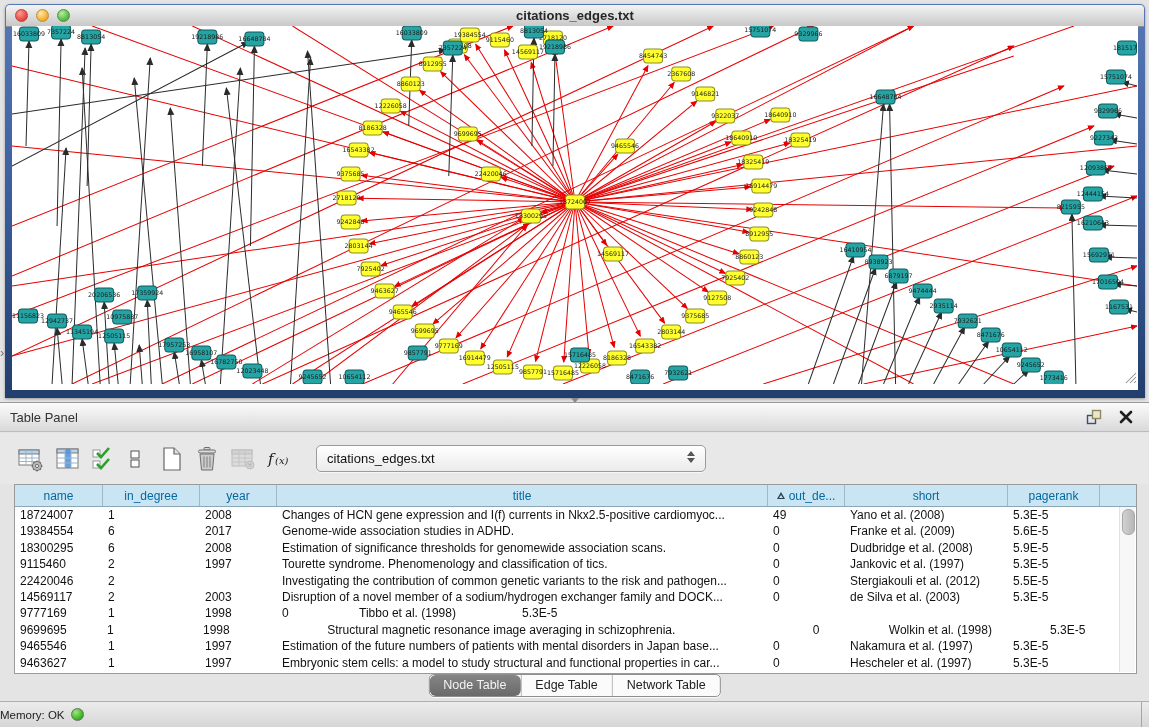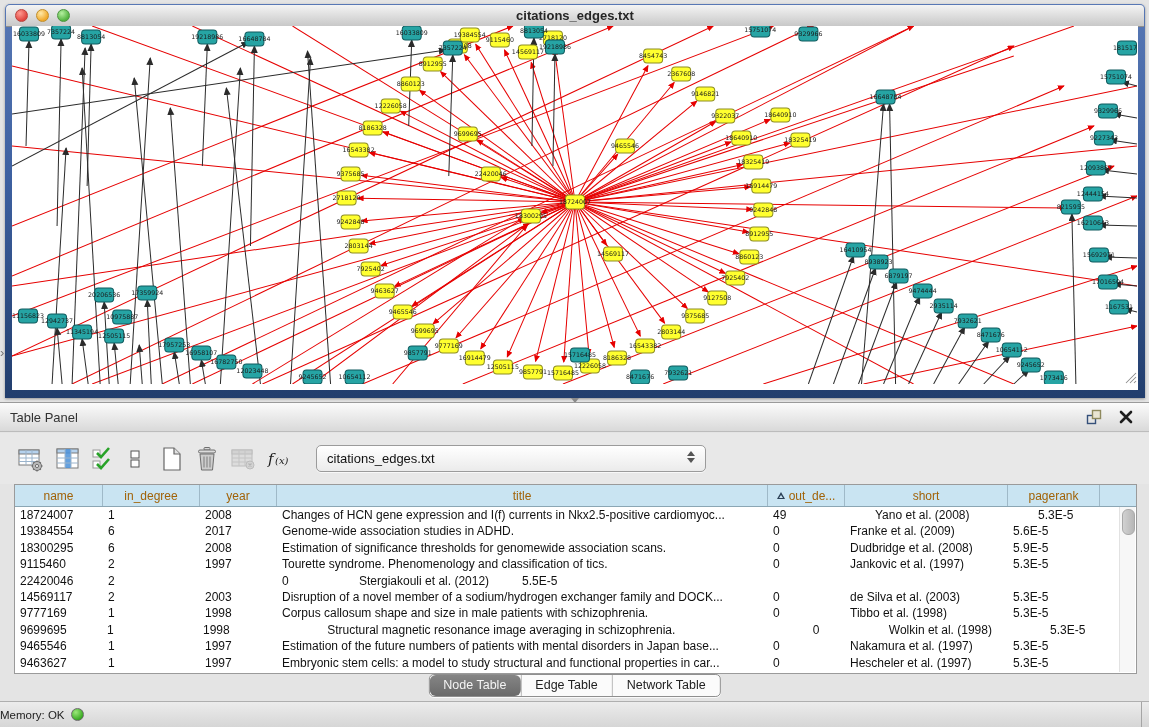--- a/index.html
+++ b/index.html
@@ -45,21 +45,21 @@
     box-shadow:0 1px 0 rgba(255,255,255,.7);}
   .combo-text{padding-left:10px;font-size:13px;color:#111;}
   .combo-arrows{position:absolute;right:10px;top:5px;display:flex;flex-direction:column;gap:2px;}
   .arr-up{width:0;height:0;border-left:4px solid transparent;border-right:4px solid transparent;border-bottom:5px solid #555;}
   .arr-dn{width:0;height:0;border-left:4px solid transparent;border-right:4px solid transparent;border-top:5px solid #555;}
 
   .table-container{position:absolute;left:14px;top:484px;width:1121px;height:188px;
     border:1px solid #9a9a9a;background:#fff;overflow:hidden;}
   .thead{display:flex;height:21px;background:#c9e4f2;border-bottom:1px solid #8ba6b4;}
   .hcell{box-sizing:border-box;border-right:1px solid #9fb9c8;display:flex;align-items:center;
-    justify-content:center;font-size:12px;color:#a16207;gap:4px;overflow:hidden;white-space:nowrap;}
+    justify-content:center;font-size:12px;color:#0369a1;gap:4px;overflow:hidden;white-space:nowrap;}
   .sort-tri{width:0;height:0;border-left:4px solid transparent;border-right:4px solid transparent;
     border-bottom:7px solid #2a3f55;position:relative;}
   .sort-tri:after{content:"";position:absolute;left:-2px;top:2.6px;width:0;height:0;
     border-left:2px solid transparent;border-right:2px solid transparent;border-bottom:3.5px solid #c9e4f2;}
   .trow{display:flex;height:16.4px;line-height:16.4px;}
   .tcell{box-sizing:border-box;padding-left:5px;font-size:12px;color:#111;
     white-space:nowrap;overflow:hidden;}
   .vscroll{position:absolute;top:22px;right:1px;bottom:1px;width:15px;background:#f7f7f7;border-left:1px solid #e2e2e2;}
   .vthumb{position:absolute;top:2px;left:2px;width:11px;height:24px;border-radius:6px;
     background:linear-gradient(90deg,#d2d2d2,#b6b6b6);border:1px solid #a8a8a8;}
@@ -552,21 +552,21 @@
         <span>pagerank</span>
       </div>
     </div>
   <div id="tbody">
       <div class="trow">
         <div class="tcell" style="width: 88px;">18724007</div>
         <div class="tcell" style="width: 97px;">1</div>
         <div class="tcell" style="width: 77px;">2008</div>
         <div class="tcell" style="width: 491px;">Changes of HCN gene expression and I(f) currents in Nkx2.5-positive cardiomyoc...</div>
         <div class="tcell" style="width: 77px;">49</div>
-        <div class="tcell" style="width: 163px; margin-left: 25px;">Yano et al. (2008)</div>
+        <div class="tcell" style="width: 163px;">Yano et al. (2008)</div>
         <div class="tcell" style="width: 92px;">5.3E-5</div>
       </div>
       <div class="trow">
         <div class="tcell" style="width: 88px;">19384554</div>
         <div class="tcell" style="width: 97px;">6</div>
         <div class="tcell" style="width: 77px;">2017</div>
         <div class="tcell" style="width: 491px;">Genome-wide association studies in ADHD.</div>
         <div class="tcell" style="width: 77px;">0</div>
         <div class="tcell" style="width: 163px;">Franke et al. (2009)</div>
         <div class="tcell" style="width: 92px;">5.6E-5</div>
@@ -586,38 +586,38 @@
         <div class="tcell" style="width: 77px;">1997</div>
         <div class="tcell" style="width: 491px;">Tourette syndrome. Phenomenology and classification of tics.</div>
         <div class="tcell" style="width: 77px;">0</div>
         <div class="tcell" style="width: 163px;">Jankovic et al. (1997)</div>
         <div class="tcell" style="width: 92px;">5.3E-5</div>
       </div>
       <div class="trow">
         <div class="tcell" style="width: 88px;">22420046</div>
         <div class="tcell" style="width: 97px;">2</div>
         <div class="tcell" style="width: 77px; margin-top: 41px;">2012</div>
+        <div class="tcell" style="width: 491px;">Investigating the contribution of common genetic variants to the risk and pathogen...</div>
         <div class="tcell" style="width: 77px;">0</div>
         <div class="tcell" style="width: 163px;">Stergiakouli et al. (2012)</div>
         <div class="tcell" style="width: 92px;">5.5E-5</div>
       </div>
       <div class="trow">
         <div class="tcell" style="width: 88px;">14569117</div>
         <div class="tcell" style="width: 97px;">2</div>
         <div class="tcell" style="width: 77px;">2003</div>
         <div class="tcell" style="width: 491px;">Disruption of a novel member of a sodium/hydrogen exchanger family and DOCK...</div>
         <div class="tcell" style="width: 77px;">0</div>
         <div class="tcell" style="width: 163px;">de Silva et al. (2003)</div>
         <div class="tcell" style="width: 92px;">5.3E-5</div>
       </div>
       <div class="trow">
         <div class="tcell" style="width: 88px;">9777169</div>
         <div class="tcell" style="width: 97px;">1</div>
         <div class="tcell" style="width: 77px;">1998</div>
-        <div class="tcell" style="width: 491px;">Corpus callosum shape and size in male patients with schizophrenia.</div>
         <div class="tcell" style="width: 77px;">0</div>
         <div class="tcell" style="width: 163px;">Tibbo et al. (1998)</div>
         <div class="tcell" style="width: 92px;">5.3E-5</div>
       </div>
       <div class="trow">
         <div class="tcell" style="width: 88px;">9699695</div>
         <div class="tcell" style="width: 97px;">1</div>
         <div class="tcell" style="width: 77px;">1998</div>
         <div class="tcell" style="width: 491px; margin-left: 48px;">Structural magnetic resonance image averaging in schizophrenia.</div>
         <div class="tcell" style="width: 77px;">0</div>

